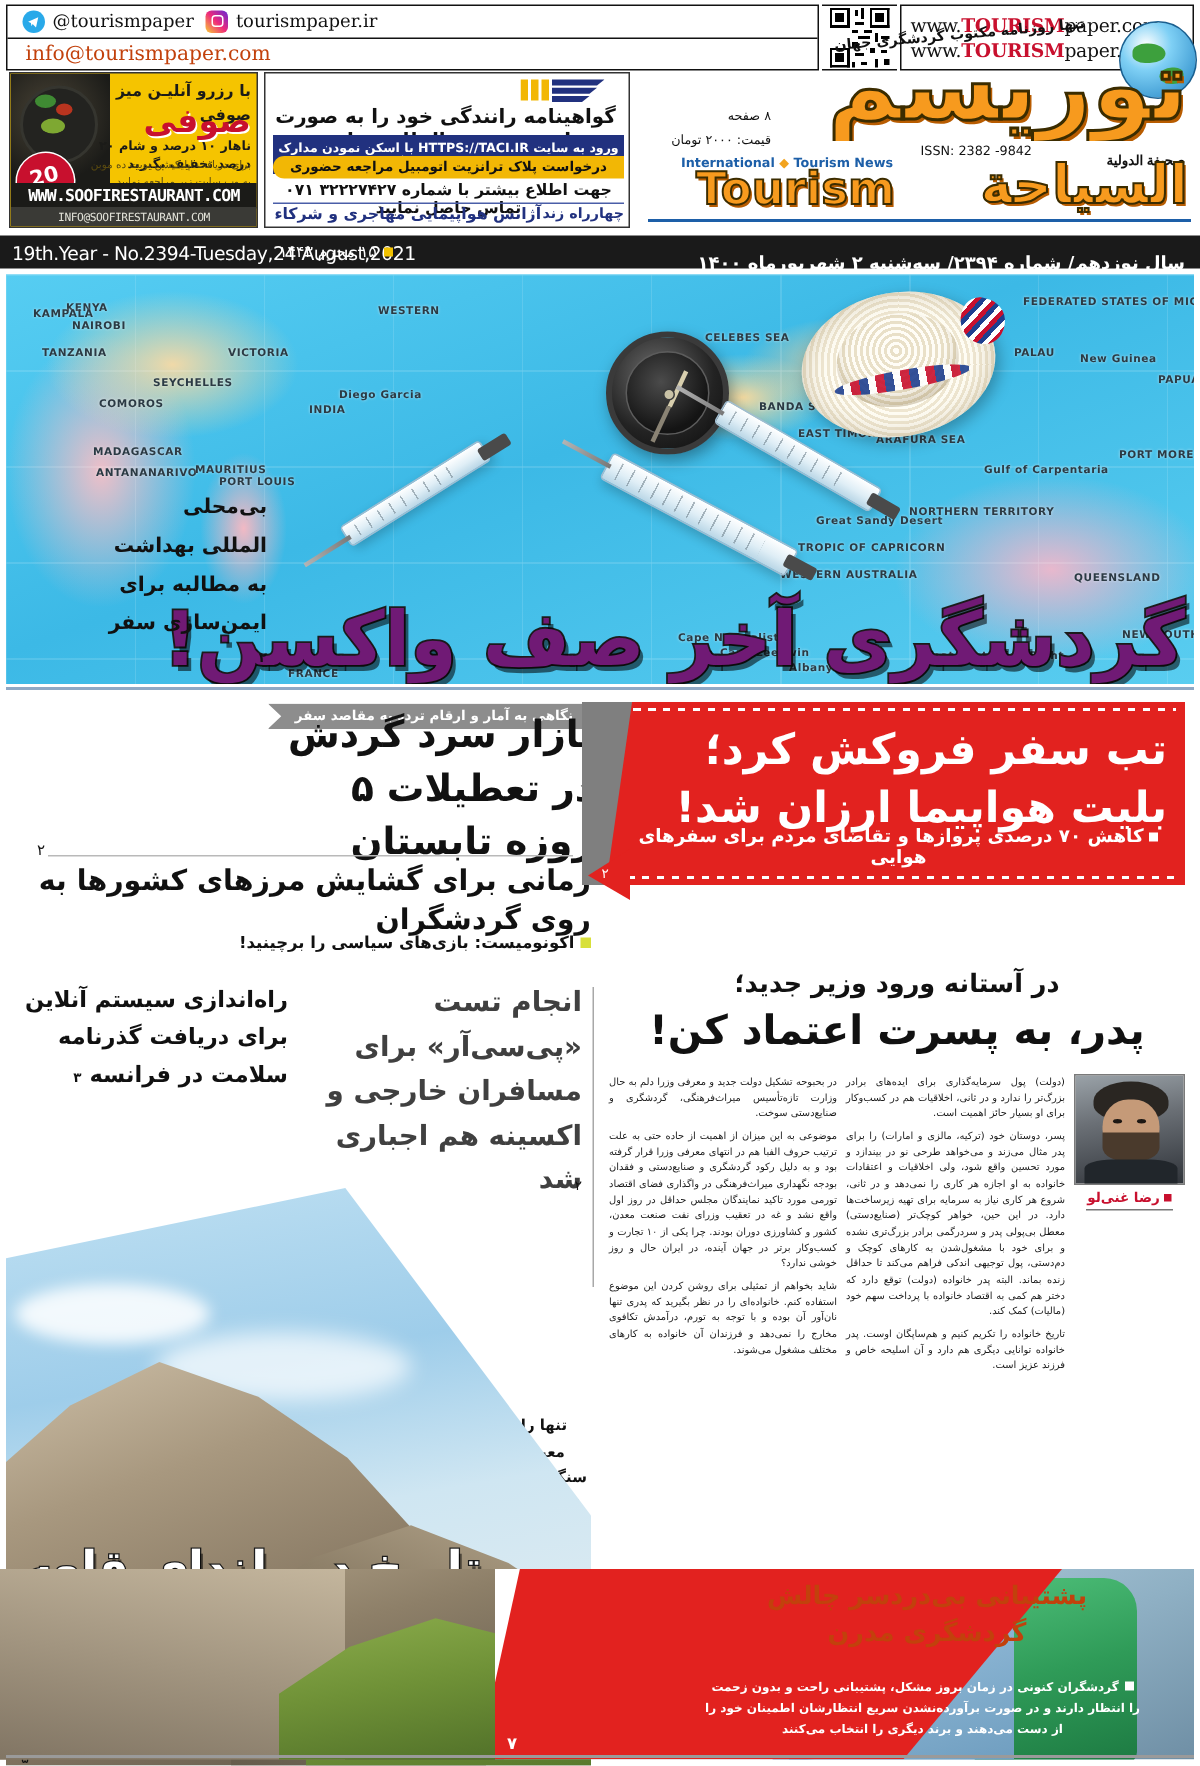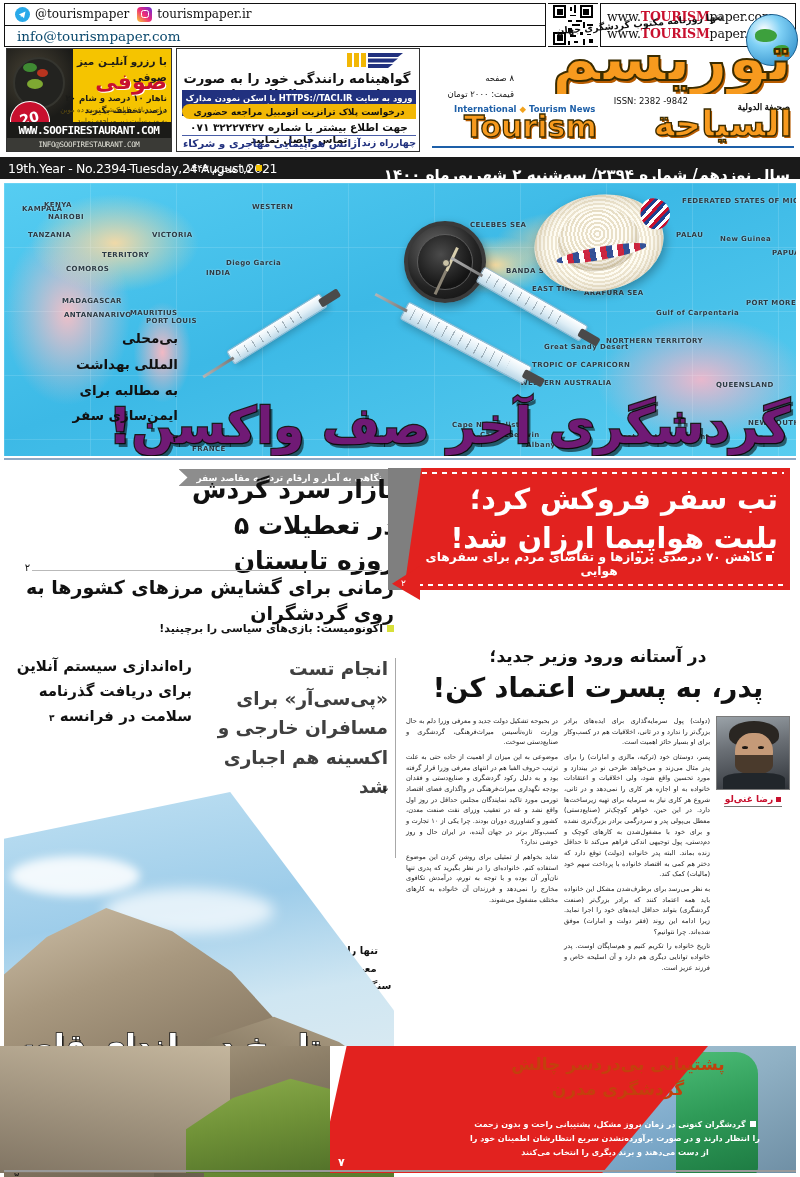--- a/index.html
+++ b/index.html
@@ -49,21 +49,21 @@
     padding-left:10px; direction: ltr; border-bottom: 1.2px solid #111;
   }
   .social-row:last-child { border-bottom: none; }
   .soc-item { display:flex; align-items:center; gap:5px; }
   .soc-label {
     font-family: "DejaVu Serif", "Liberation Serif", serif;
     font-size: 12px; color:#111; white-space:nowrap;
   }
   .email-label {
     font-family: "DejaVu Serif", "Liberation Serif", serif;
-    font-size: 13.5px; color:#0c4a6e; padding-left: 2px;
+    font-size: 13.5px; color:#c2410c; padding-left: 2px;
   }
   .tg-icon {
     width:15px;height:15px;border-radius:50%;background:#29a9e9;
     display:inline-flex;align-items:center;justify-content:center;flex:none;
   }
   .ig-icon {
     width:15px;height:15px;border-radius:4px;flex:none;
     background:linear-gradient(45deg,#f9ce34,#ee2a7b,#6228d7);
     display:inline-flex;align-items:center;justify-content:center;
   }
@@ -235,21 +235,21 @@
     font-size:12.5px; direction:ltr; letter-spacing:-0.3px;
     font-family:"DejaVu Sans","Liberation Sans",sans-serif;
   }
   .date-hijri {
     position:absolute; left:186px; top:0; height:22px; display:flex; align-items:center;
     font-size:10.5px; gap:5px;
   }
   .ysq { width:6px;height:6px;background:#f2c200;display:inline-block; }
   .date-fa {
     position:absolute; right:10px; top:0; height:35px; display:flex; align-items:center;
-    font-size:15px; font-weight:bold;
+    font-size:12px; font-weight:bold;
   }
 
   
   .hero {
     position:absolute; left:4px; top:183px; width:792px; height:273px;
     overflow:hidden; background:#49c6ef;
   }
   .hero-map {
     position:absolute; inset:0;
     background:
@@ -755,21 +755,21 @@
   </div>
 
   <div class="hero">
     <div class="hero-map"></div>
     <div class="hero-grid"></div>
     <div id="map-labels">
         <span class="map-lbl" style="left: 40px; top: 18px;">KENYA</span>
         <span class="map-lbl" style="left: 18px; top: 22px;">KAMPALA</span>
         <span class="map-lbl" style="left: 44px; top: 30px;">NAIROBI</span>
         <span class="map-lbl" style="left: 24px; top: 48px;">TANZANIA</span>
-        <span class="map-lbl" style="left: 98px; top: 68px;">TERRITORY</span>
+        <span class="map-lbl" style="left: 98px; top: 68px;">SEYCHELLES</span>
         <span class="map-lbl" style="left: 62px; top: 82px;">COMOROS</span>
         <span class="map-lbl" style="left: 58px; top: 114px;">MADAGASCAR</span>
         <span class="map-lbl" style="left: 60px; top: 128px;">ANTANANARIVO</span>
         <span class="map-lbl" style="left: 126px; top: 126px;">MAURITIUS</span>
         <span class="map-lbl" style="left: 142px; top: 134px;">PORT LOUIS</span>
         <span class="map-lbl" style="left: 202px; top: 86px;">INDIA</span>
         <span class="map-lbl" style="left: 248px; top: 20px;">WESTERN</span>
         <span class="map-lbl" style="left: 222px; top: 76px;">Diego Garcia</span>
         <span class="map-lbl" style="left: 148px; top: 48px;">VICTORIA</span>
         <span class="map-lbl" style="left: 188px; top: 262px;">FRANCE</span>
@@ -888,21 +888,20 @@
       </div>
       <div class="ar-byline-rule"></div>
       <div class="ar-col ar-col-2" id="ar-col-2">
           <p>در بحبوحه تشکیل دولت جدید و معرفی وزرا دلم به حال وزارت تازه‌تأسیس میراث‌فرهنگی، گردشگری و صنایع‌دستی سوخت.</p>
           <p>موضوعی به این میزان از اهمیت از حاده حتی به علت ترتیب حروف الفبا هم در انتهای معرفی وزرا قرار گرفته بود و به دلیل رکود گردشگری و صنایع‌دستی و فقدان بودجه نگهداری میراث‌فرهنگی در واگذاری فضای اقتصاد تورمی مورد تاکید نمایندگان مجلس حداقل در روز اول واقع نشد و غه در تعقیب وزرای نفت صنعت معدن، کشور و کشاورزی دوران بودند. چرا یکی از ۱۰ تجارت و کسب‌وکار برتر در جهان آینده، در ایران حال و روز خوشی ندارد؟</p>
           <p>شاید بخواهم از تمثیلی برای روشن کردن این موضوع استفاده کنم. خانواده‌ای را در نظر بگیرید که پدری تنها نان‌آور آن بوده و با توجه به تورم، درآمدش تکافوی مخارج را نمی‌دهد و فرزندان آن خانواده به کارهای مختلف مشغول می‌شوند.</p>
         </div>
       <div class="ar-col ar-col-1" id="ar-col-1">
           <p>(دولت) پول سرمایه‌گذاری برای ایده‌های برادر بزرگ‌تر را ندارد و در ثانی، اخلاقیات هم در کسب‌وکار برای او بسیار حائز اهمیت است.</p>
           <p>پسر، دوستان خود (ترکیه، مالزی و امارات) را برای پدر مثال می‌زند و می‌خواهد طرحی نو در بیندازد و مورد تحسین واقع شود، ولی اخلاقیات و اعتقادات خانواده به او اجازه هر کاری را نمی‌دهد و در ثانی، شروع هر کاری نیاز به سرمایه برای تهیه زیرساخت‌ها دارد. در این حین، خواهر کوچک‌تر (صنایع‌دستی) معطل بی‌پولی پدر و سردرگمی برادر بزرگ‌تری نشده و برای خود با مشغول‌شدن به کارهای کوچک و دم‌دستی، پول توجیهی اندکی فراهم می‌کند تا حداقل زنده بماند. البته پدر خانواده (دولت) توقع دارد که دختر هم کمی به اقتصاد خانواده با پرداخت سهم خود (مالیات) کمک کند.</p>
-          <p>به نظر می‌رسد برای برطرف‌شدن مشکل این خانواده باید همه اعتماد کنند که برادر بزرگ‌تر (صنعت گردشگری) بتواند حداقل ایده‌های خود را اجرا نماید. زیرا ادامه این روند (فقر دولت و امارات) موفق شده‌اند. چرا نتوانیم؟</p>
           <p>تاریخ خانواده را تکریم کنیم و هم‌ساپگان اوست. پدر خانواده توانایی دیگری هم دارد و آن اسلیحه خاص و فرزند عزیز است.</p>
         </div>
     </div>
 
     <div class="art-mid">
       <div class="am-vrule"></div>
       <div class="am-title">انجام تست «پی‌سی‌آر» برای مسافران خارجی و اکسینه هم اجباری شد</div>
       <div class="am-pg">۲</div>
       <div class="caption-box">تنها راه ورودی به قلعه «پشتاب» معبری از سمت شمال با ۲۲۰ پله سنگی دست‌تراش است. در سمت دیگر قلعه پرتگاه‌های مخوفی دیده می‌شود که آن را نفوذناپذیر کرده است</div>
     </div>

